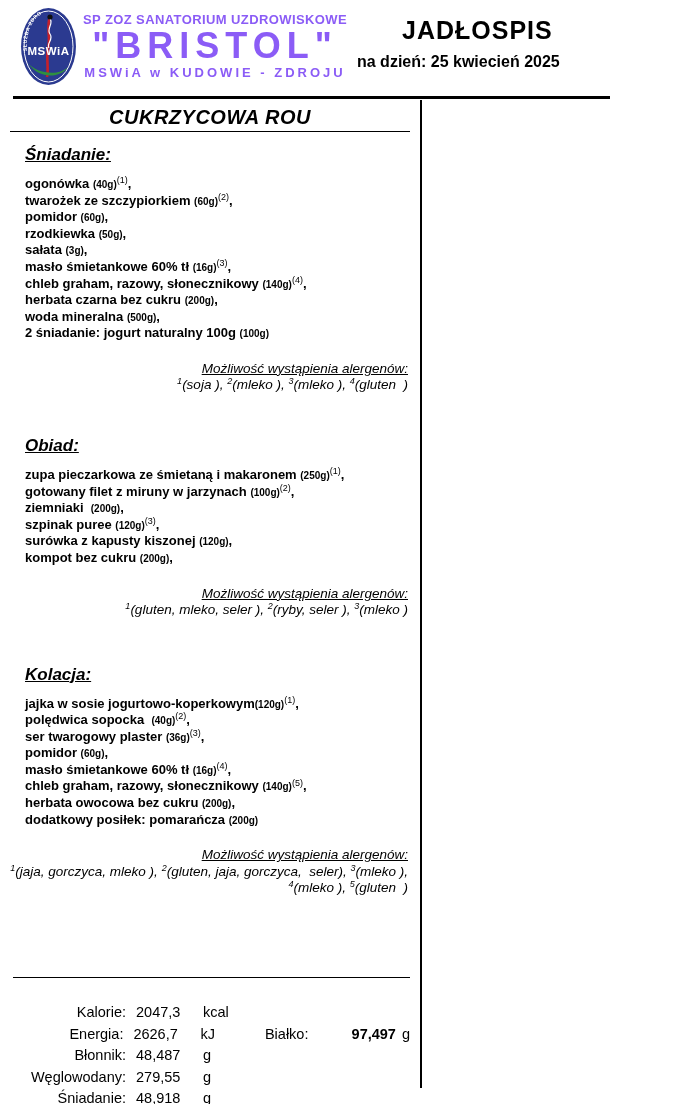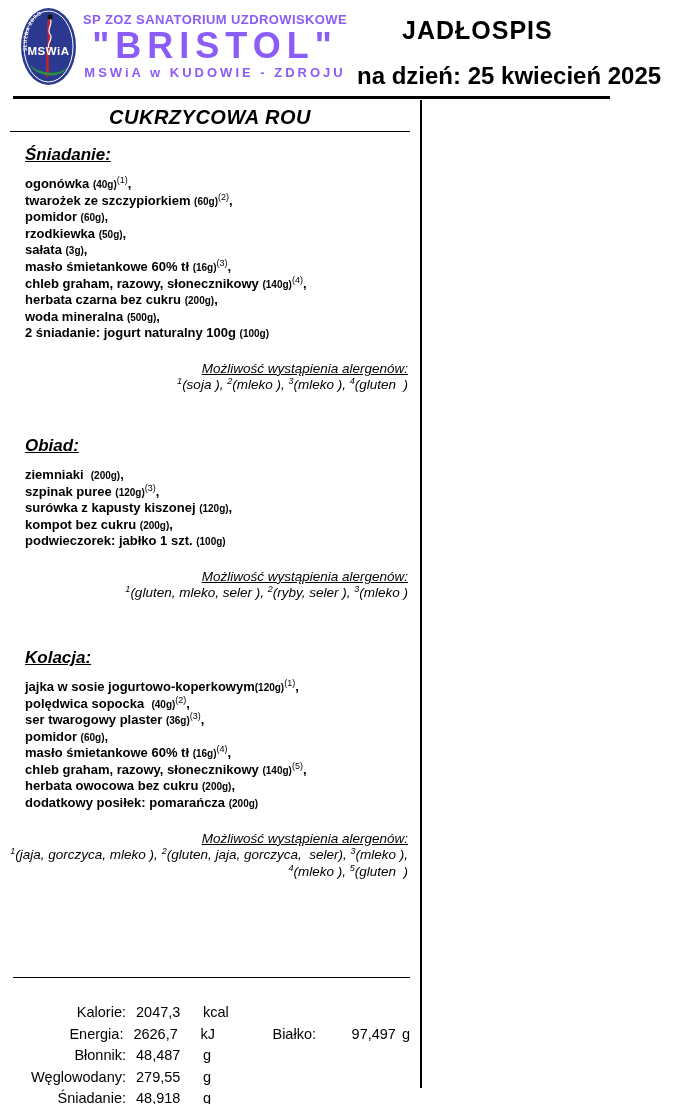--- a/index.html
+++ b/index.html
@@ -9,21 +9,21 @@
   }
   .page { position:absolute; inset:0; }
 
   
   .logo { position:absolute; left:20px; top:7px; width:57px; height:79px; }
   .org-block { position:absolute; left:76px; top:12px; width:278px; text-align:center; color:#8b5cf6; }
   .org-line1 { font-size:13px; font-weight:bold; letter-spacing:0.4px; white-space:nowrap; }
   .brand { font-size:36px; font-weight:bold; letter-spacing:6px; line-height:1.02; white-space:nowrap; margin-top:1px; }
   .org-line2 { font-size:13px; font-weight:bold; letter-spacing:3px; white-space:nowrap; margin-top:0; }
   .doc-title { position:absolute; left:402px; top:16px; font-size:25px; font-weight:bold; letter-spacing:1px; white-space:nowrap; }
-  .date-line { position:absolute; left:357px; top:62px; font-size:24px; font-weight:bold; white-space:nowrap; }
+  .date-line { position:absolute; left:357px; top:53px; font-size:16px; font-weight:bold; white-space:nowrap; }
 
   .top-rule   { position:absolute; left:13px; top:96px; width:597px; height:3px; background:#000; }
   .v-divider  { position:absolute; left:420px; top:100px; width:1.5px; height:988px; background:#000; }
 
   
   .content { position:absolute; left:10px; top:106px; width:400px; }
   .diet-title { text-align:center; font-size:20px; font-weight:bold; font-style:italic;
                 letter-spacing:0.5px; padding-bottom:2px; border-bottom:1.5px solid #000; }
   .section-heading { font-size:17px; font-weight:bold; font-style:italic;
                      text-decoration:underline; margin-left:15px; white-space:nowrap; }
@@ -40,22 +40,22 @@
   .allergen-line { white-space:pre-wrap; }
   .allergen-line sup { font-size:9px; line-height:0; position:relative; top:0.5px; }
 
   
   .nutrition { position:absolute; left:13px; top:977px; width:397px;
                border-top:1.5px solid #000; padding-top:24px; font-size:14.5px; }
   .nut-row { display:flex; align-items:baseline; line-height:21.5px; }
   .nut-label { width:113px; text-align:right; white-space:nowrap; }
   .nut-value { font-weight:normal; margin-left:10px; min-width:55px; white-space:nowrap; }
   .nut-unit  { margin-left:12px; white-space:nowrap; }
-  .bialko-label { margin-left:50px; width:60px; text-align:center; white-space:nowrap; }
-  .bialko-value { font-weight:normal; margin-left:28px; white-space:nowrap; }
+  .bialko-label { margin-left:50px; width:60px; text-align:left; white-space:nowrap; }
+  .bialko-value { font-weight:bold; margin-left:28px; white-space:nowrap; }
   .bialko-unit  { margin-left:6px; white-space:nowrap; }
 </style>
 </head>
 <body>
 
 <div class="page">
 
   <div class="logo">
     <svg width="57" height="79" viewBox="0 0 57 79" xmlns="http://www.w3.org/2000/svg">
       <ellipse cx="28.5" cy="39.5" rx="27.5" ry="38.5" fill="#2b3a90"></ellipse>
@@ -100,25 +100,26 @@
       <div class="item"><span>woda mineralna </span><span class="p">(500g)</span><sup></sup><span>,</span></div>
       <div class="item"><span>2 śniadanie: jogurt naturalny 100g </span><span class="p">(100g)</span><sup></sup><span></span></div>
     </div>
     <div class="allergens">
       <div class="allergen-heading">Możliwość wystąpienia alergenów:</div>
       <div class="allergen-line"><sup>1</sup><span>(soja ), </span><sup>2</sup><span>(mleko ), </span><sup>3</sup><span>(mleko ), </span><sup>4</sup><span>(gluten  )</span></div>
     </div>
 
     <div class="section-heading hdr-obiad">Obiad:</div>
     <div class="items">
+      <div class="item"><span>zupa pieczarkowa ze śmietaną i makaronem </span><span class="p">(250g)</span><sup>(1)</sup><span>,</span></div>
+      <div class="item"><span>gotowany filet z miruny w jarzynach </span><span class="p">(100g)</span><sup>(2)</sup><span>,</span></div>
       <div class="item"><span>ziemniaki  </span><span class="p">(200g)</span><sup></sup><span>,</span></div>
       <div class="item"><span>szpinak puree </span><span class="p">(120g)</span><sup>(3)</sup><span>,</span></div>
       <div class="item"><span>surówka z kapusty kiszonej </span><span class="p">(120g)</span><sup></sup><span>,</span></div>
       <div class="item"><span>kompot bez cukru </span><span class="p">(200g)</span><sup></sup><span>,</span></div>
-      <div class="item"><span>podwieczorek: jabłko 1 szt. </span><span class="p">(100g)</span><sup></sup><span></span></div>
     </div>
     <div class="allergens">
       <div class="allergen-heading">Możliwość wystąpienia alergenów:</div>
       <div class="allergen-line"><sup>1</sup><span>(gluten, mleko, seler ), </span><sup>2</sup><span>(ryby, seler ), </span><sup>3</sup><span>(mleko )</span></div>
     </div>
 
     <div class="section-heading hdr-kolacja">Kolacja:</div>
     <div class="items">
       <div class="item"><span>jajka w sosie jogurtowo-koperkowym</span><span class="p">(120g)</span><sup>(1)</sup><span>,</span></div>
       <div class="item"><span>polędwica sopocka  </span><span class="p">(40g)</span><sup>(2)</sup><span>,</span></div>

